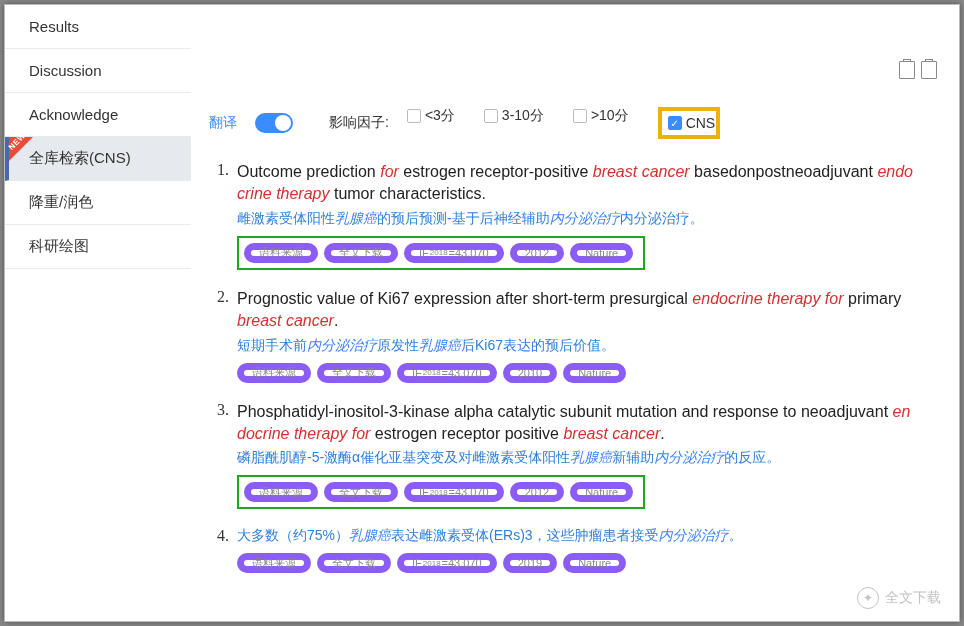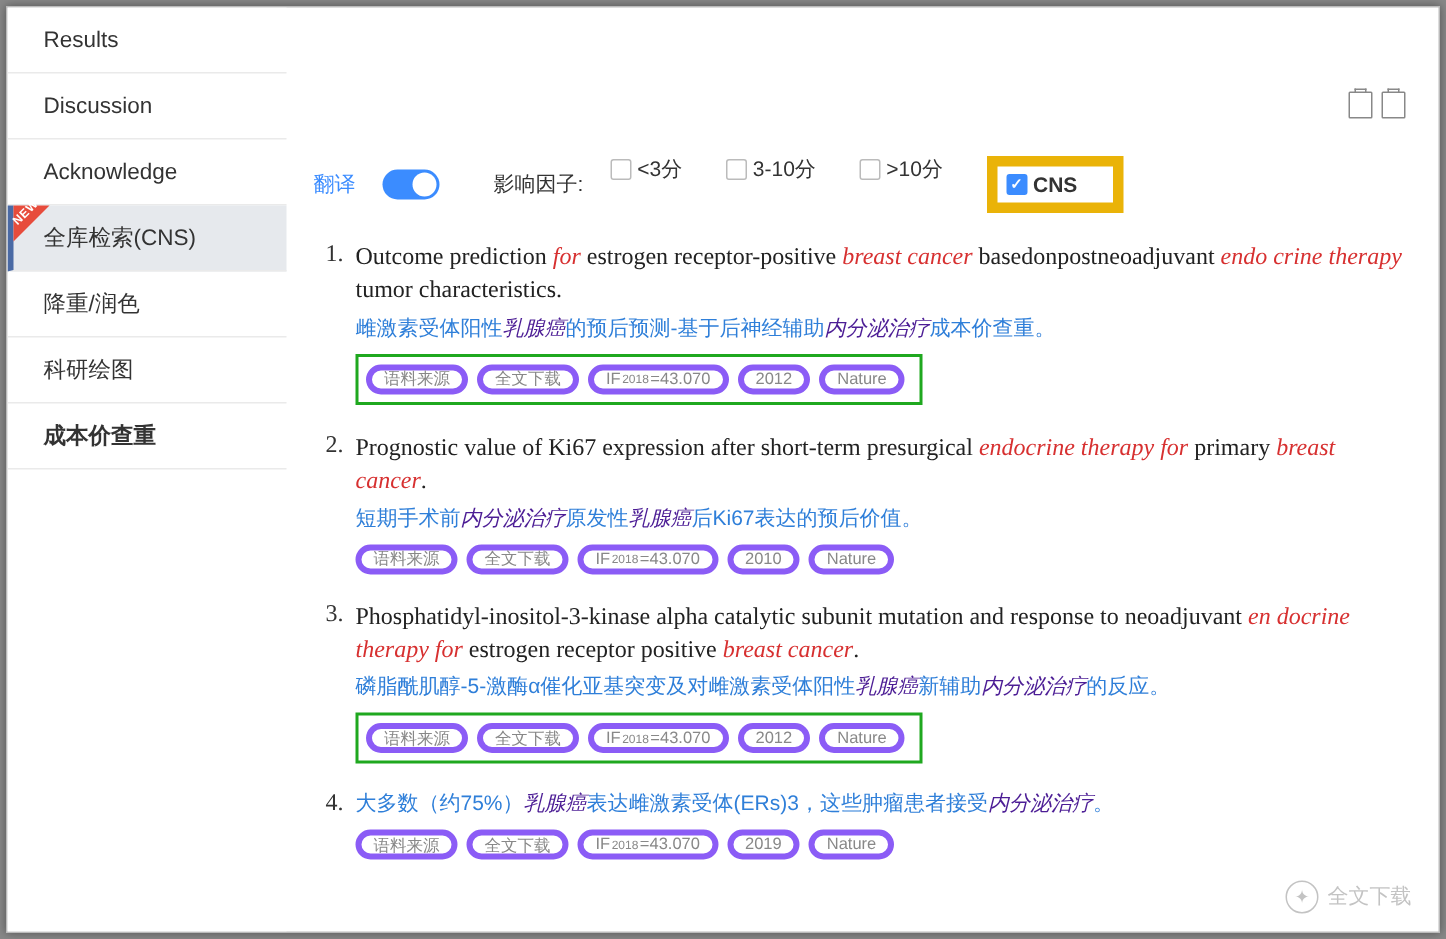--- a/index.html
+++ b/index.html
@@ -17,33 +17,33 @@
 .topicons .ic::after { content: ""; position: absolute; top: -3px; left: 3px; right: 3px; height: 2px; border: 1px solid #888; border-bottom: none; }
 .filter-bar { display: flex; align-items: center; gap: 18px; height: 44px; margin-top: 96px; margin-bottom: 16px; font-size: 14px; }
 .translate-label { color: #3b8cff; }
 .toggle { width: 38px; height: 20px; background: #3b8cff; border-radius: 10px; position: relative; cursor: pointer; }
 .toggle::after { content: ""; position: absolute; right: 2px; top: 2px; width: 16px; height: 16px; background: #fff; border-radius: 50%; }
 .filter-label { margin-left: 18px; }
 .chk { display: flex; align-items: center; gap: 4px; cursor: pointer; }
 .chk .box { width: 14px; height: 14px; border: 1px solid #bbb; border-radius: 2px; display: flex; align-items: center; justify-content: center; }
 .chk.checked .box { background: #3b8cff; border-color: #3b8cff; color: #fff; font-size: 10px; }
 .chk.checked .box::after { content: "✓"; }
-.chk.hl { border: 7px solid #eab308; padding: 4px 24px 4px 6px; font-weight: bold; }
+.chk.hl { border: 4px solid #eab308; padding: 4px 1px 4px 6px; }
 .results { counter-reset: item; }
 .item { display: flex; margin-bottom: 18px; }
 .item-num { width: 28px; flex-shrink: 0; text-align: right; padding-right: 8px; font-family: Georgia, serif; font-size: 16px; color: #333; }
 .item-body { flex: 1; }
-.title { font-family: Liberation Serif, serif; font-size: 16px; line-height: 1.4; color: #222; margin-bottom: 4px; }
+.title { font-family: Liberation Sans, sans-serif; font-size: 16px; line-height: 1.4; color: #222; margin-bottom: 4px; }
 .title .hl-red { color: #d73030; font-style: italic; }
 .title .hl-red-b { color: #d73030; font-style: italic; }
 .translation { font-size: 14px; color: #2f7fd9; margin-bottom: 8px; }
-.translation .t-em { color: #4c1d95; font-style: italic; }
+.translation .t-em { color: #3b82f6; font-style: italic; }
 .tags { display: flex; gap: 6px; flex-wrap: wrap; }
 .tags.hl { border: 2px solid #1fa81f; padding: 5px 10px 5px 5px; width: fit-content; }
-.tag { display: inline-flex; align-items: center; height: 20px; padding: 0 8px; border: 4px solid #8b5cf6; border-radius: 10px; font-size: 11px; color: #888; cursor: pointer; }
+.tag { display: inline-flex; align-items: center; height: 20px; padding: 0 8px; border: 7px solid #8b5cf6; border-radius: 10px; font-size: 11px; color: #888; cursor: pointer; }
 .tag sub { font-size: 8px; margin: 0 1px; }
 .watermark { position: absolute; bottom: 12px; right: 18px; display: flex; align-items: center; gap: 6px; color: #aaa; font-size: 14px; opacity: 0.7; }
 .wm-ic { width: 22px; height: 22px; border: 1.5px solid #aaa; border-radius: 50%; display: flex; align-items: center; justify-content: center; font-size: 12px; }
 </style>
 </head>
 <body>
 
 <div class="frame">
   <div class="sidebar">
       <div class="sidebar-item">
@@ -59,23 +59,20 @@
         <div class="new-ribbon">
           <span>NEW</span>
         </div>
         <span>全库检索(CNS)</span>
       </div>
       <div class="sidebar-item">
         <span>降重/润色</span>
       </div>
       <div class="sidebar-item">
         <span>科研绘图</span>
-      </div>
-      <div class="sidebar-item bold">
-        <span>成本价查重</span>
       </div>
     </div>
   <div class="main">
     <div class="topicons">
       <div class="ic"></div>
       <div class="ic"></div>
     </div>
     <div class="filter-bar">
       <span class="translate-label">翻译</span>
       <div class="toggle"></div>
@@ -97,21 +94,21 @@
             <span class="box"></span>
             <span>CNS</span>
           </div>
         </div>
     </div>
     <div class="results" id="results">
         <div class="item">
           <div class="item-num">1.</div>
           <div class="item-body">
             <div class="title"><span>Outcome prediction </span><span class="hl-red">for</span><span> estrogen receptor-positive </span><span class="hl-red-b">breast cancer</span><span> basedonpostneoadjuvant </span><span class="hl-red">endo crine therapy</span><span> tumor characteristics.</span></div>
-            <div class="translation"><span>雌激素受体阳性</span><span class="t-em">乳腺癌</span><span>的预后预测-基于后神经辅助</span><span class="t-em">内分泌治疗</span><span>成本价查重。</span></div>
+            <div class="translation"><span>雌激素受体阳性</span><span class="t-em">乳腺癌</span><span>的预后预测-基于后神经辅助</span><span class="t-em">内分泌治疗</span><span>内分泌治疗。</span></div>
             <div class="tags hl">
               <span class="tag">语料来源</span>
               <span class="tag">全文下载</span>
               <span class="tag">IF<sub>2018</sub>=43.070</span>
               <span class="tag">2012</span>
               <span class="tag">Nature</span>
             </div>
           </div>
         </div>
         <div class="item">

